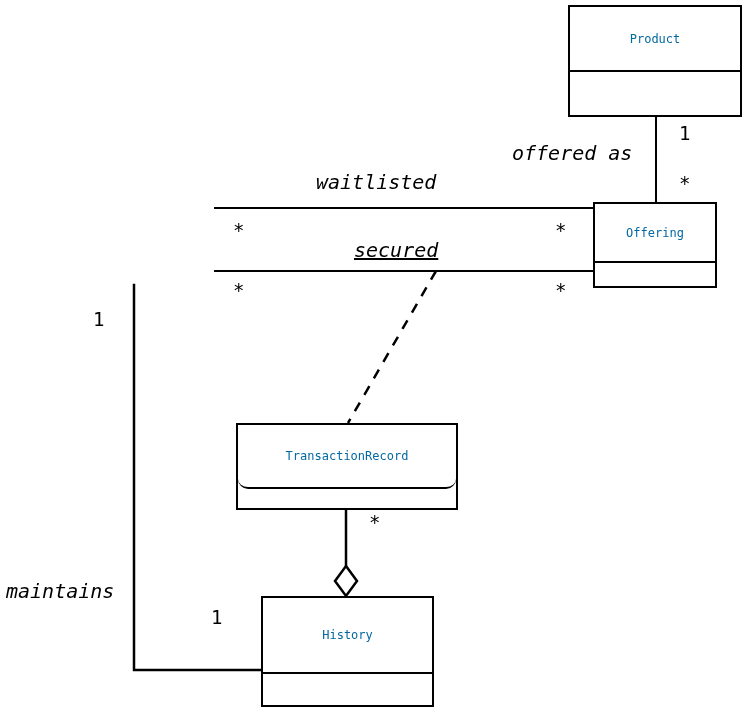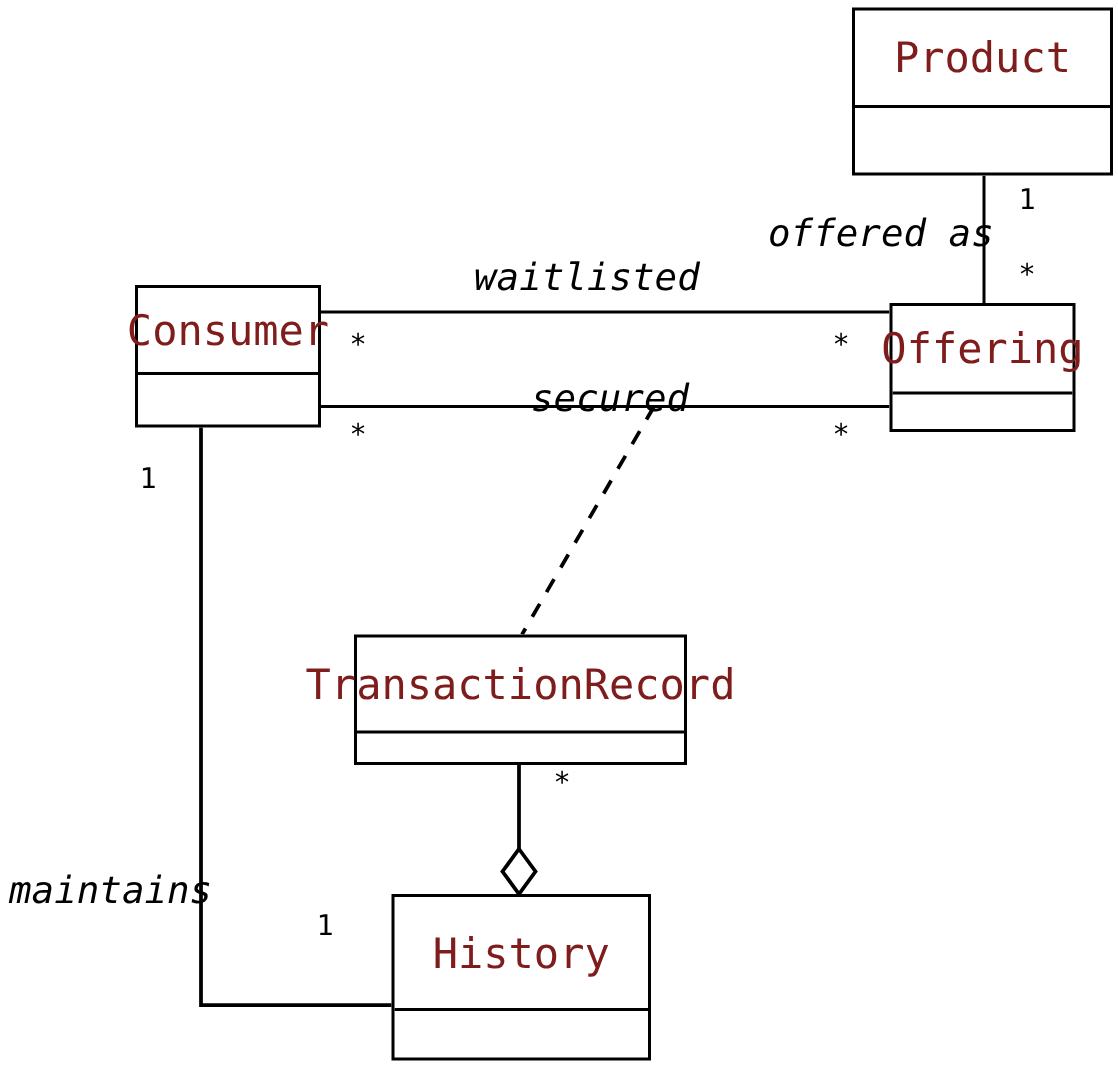--- a/index.html
+++ b/index.html
@@ -33,34 +33,34 @@
     display: flex;
     flex-direction: column;
   }
   .cls-name-cell {
     box-sizing: border-box;
     display: flex;
     align-items: center;
     justify-content: center;
     border-bottom: 2px solid #000000;
     font-family: "DejaVu Sans Mono", monospace;
-    font-size: 28px;
-    color: #7f1d1d;
+    font-size: 12px;
+    color: #0369a1;
     white-space: nowrap;
     letter-spacing: 0px;
   }
   .cls-attr-cell {
     flex: 1 1 auto;
     box-sizing: border-box;
   }
   .edge-label {
     position: absolute;
     font-family: "DejaVu Sans Mono", monospace;
     font-style: italic;
-    font-size: 25px;
+    font-size: 20px;
     color: #000000;
     white-space: nowrap;
   }
   .mult-label {
     position: absolute;
     font-family: "DejaVu Sans Mono", monospace;
     font-size: 19px;
     color: #000000;
     white-space: nowrap;
   }
@@ -85,45 +85,41 @@
     <polygon points="346,566 357,581 346,596 335,581" fill="#ffffff" stroke="#000000" stroke-width="2.5"></polygon>
 
     <polyline points="134,285 134,670 261,670" fill="none" stroke="#000000" stroke-width="2.5" stroke-linejoin="miter" stroke-linecap="square"></polyline>
   </svg>
 
   <div class="cls-box" style="left:568px; top:5px; width:174px; height:112px;">
     <div class="cls-name-cell" style="height:65px;">Product</div>
     <div class="cls-attr-cell"></div>
   </div>
 
-  <div class="cls-box" style="left:90px; top:190px; width:124px; height:95px;">
-    <div class="cls-name-cell" style="height:58px;">Consumer</div>
-    <div class="cls-attr-cell"></div>
-  </div>
 
   <div class="cls-box" style="left:593px; top:202px; width:124px; height:86px;">
     <div class="cls-name-cell" style="height:59px;">Offering</div>
     <div class="cls-attr-cell"></div>
   </div>
 
   <div class="cls-box" style="left:236px; top:423px; width:222px; height:87px;">
-    <div class="cls-name-cell" style="height:64px;">TransactionRecord</div>
+    <div class="cls-name-cell" style="height:64px;border-radius:10px;">TransactionRecord</div>
     <div class="cls-attr-cell"></div>
   </div>
 
   <div class="cls-box" style="left:261px; top:596px; width:173px; height:111px;">
     <div class="cls-name-cell" style="height:76px;">History</div>
     <div class="cls-attr-cell"></div>
   </div>
 
   <div class="edge-label" style="left:512px; top:141px;">offered as</div>
 
   <div class="edge-label" style="left:316px; top:170px;">waitlisted</div>
 
-  <div class="edge-label" style="left:354px; top:251px;">secured</div>
+  <div class="edge-label" style="left:354px; top:238px;text-decoration:underline;">secured</div>
 
   <div class="edge-label" style="left:6px; top:541px;margin-top:38px;">maintains</div>
 
   <div class="mult-label" style="left:679px; top:122px;">1</div>
 
   <div class="mult-label" style="left:679px; top:172px;">*</div>
 
   <div class="mult-label" style="left:233px; top:219px;">*</div>
 
   <div class="mult-label" style="left:555px; top:219px;">*</div>

